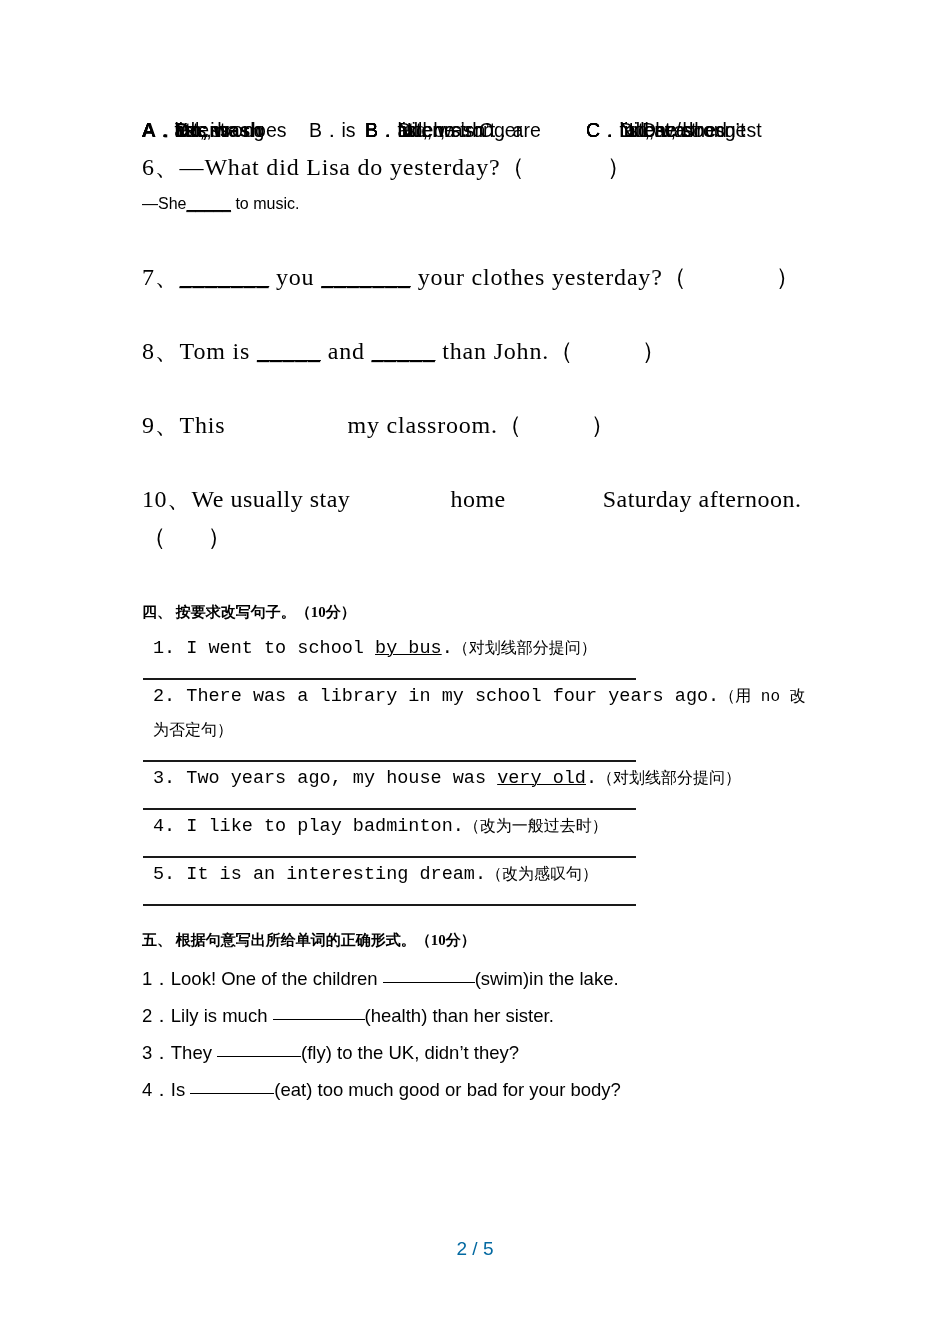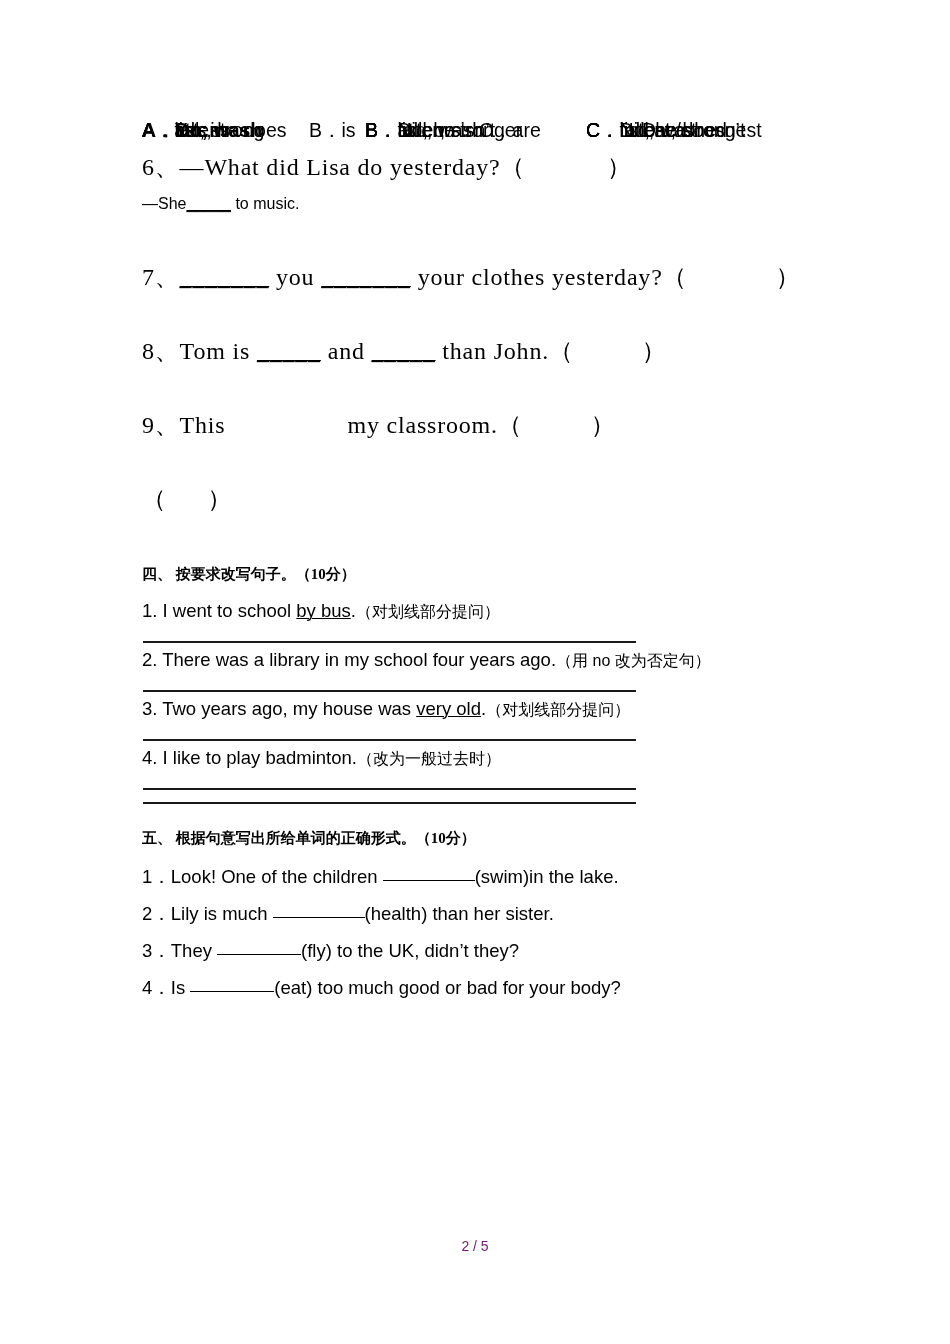--- a/index.html
+++ b/index.html
@@ -72,24 +72,25 @@
     font-family: "Liberation Serif", serif;
     font-size: 15px;
     font-weight: bold;
     line-height: 40px;
     height: 40px;
     white-space: pre;
   }
 
   
   .rw {
-    font-family: Liberation Sans, sans-serif;
+    font-family: Liberation Mono, monospace;
     font-size: 18.5px;
     line-height: 34px;
     white-space: pre-wrap;
+    margin-left: 11px;
   }
   .rw .cn {
     font-size: 16px;
   }
   .rw u {
     text-decoration: underline;
     text-decoration-thickness: 1.3px;
   }
   .answer-line {
     width: 493px;
@@ -114,22 +115,22 @@
   }
 
   
   .footer {
     position: absolute;
     left: 0;
     top: 1238px;
     width: 950px;
     text-align: center;
     font-family: "Liberation Sans", sans-serif;
-    font-size: 14px;
-    color: #701a75;
+    font-size: 19px;
+    color: #0369a1;
     white-space: pre;
   }
 </style>
 </head>
 <body>
 
 <div class="page">
   <div class="content">
 
     <div class="opts">
@@ -161,20 +162,21 @@
     </div>
 
     <div class="stem"><span>9、This</span><span class="gap" style="width:122px;"></span><span>my classroom.（          ）</span></div>
     <div class="opts">
       <span class="opt" style="left:0px;">A．am</span>
       <span class="opt" style="left:167px;">B．is</span>
       <span class="opt" style="left:337px;text-align:center;">C．are</span>
       <span class="opt" style="left:500px;">D．/</span>
     </div>
 
+    <div class="stem tight"><span>10、We usually stay</span><span class="gap" style="width:100px;"></span><span>home</span><span class="gap" style="width:97px;"></span><span>Saturday afternoon.</span></div>
     <div class="stem">（      ）</div>
     <div class="opts">
       <span class="opt" style="left:0px;">A．at…in</span>
       <span class="opt" style="left:223px;">B．at…on</span>
       <span class="opt" style="left:444px;">C．in…at</span>
     </div>
 
     <div class="section-head">四、 按要求改写句子。（10分）</div>
 
     <div class="rw"><span>1. I went to school </span><u>by bus</u><span>.</span><span class="cn">（对划线部分提问）</span></div>
@@ -186,20 +188,21 @@
     <div class="answer-line"></div>
 
     <div class="rw"><span>3. Two years ago, my house was </span><u>very old</u><span>.</span><span class="cn">（对划线部分提问）</span></div>
     <div class="spacer-sm"></div>
     <div class="answer-line"></div>
 
     <div class="rw"><span>4. I like to play badminton.</span><span class="cn">（改为一般过去时）</span></div>
     <div class="spacer-sm"></div>
     <div class="answer-line"></div>
 
+    <div class="rw"><span>5. It is an interesting dream.</span><span class="cn">（改为感叹句）</span></div>
     <div class="spacer-sm"></div>
     <div class="answer-line"></div>
 
     <div class="section-head" style="margin-top:14px;">五、 根据句意写出所给单词的正确形式。（10分）</div>
 
     <div class="wf"><span>1．Look! One of the children </span><span class="ul-blank" style="width:92px;"></span><span>(swim)in the lake.</span></div>
     <div class="wf"><span>2．Lily is much </span><span class="ul-blank" style="width:92px;"></span><span>(health) than her sister.</span></div>
     <div class="wf"><span>3．They </span><span class="ul-blank" style="width:84px;"></span><span>(fly) to the UK, didn’t they?</span></div>
     <div class="wf"><span>4．Is </span><span class="ul-blank" style="width:84px;"></span><span>(eat) too much good or bad for your body?</span></div>
 

